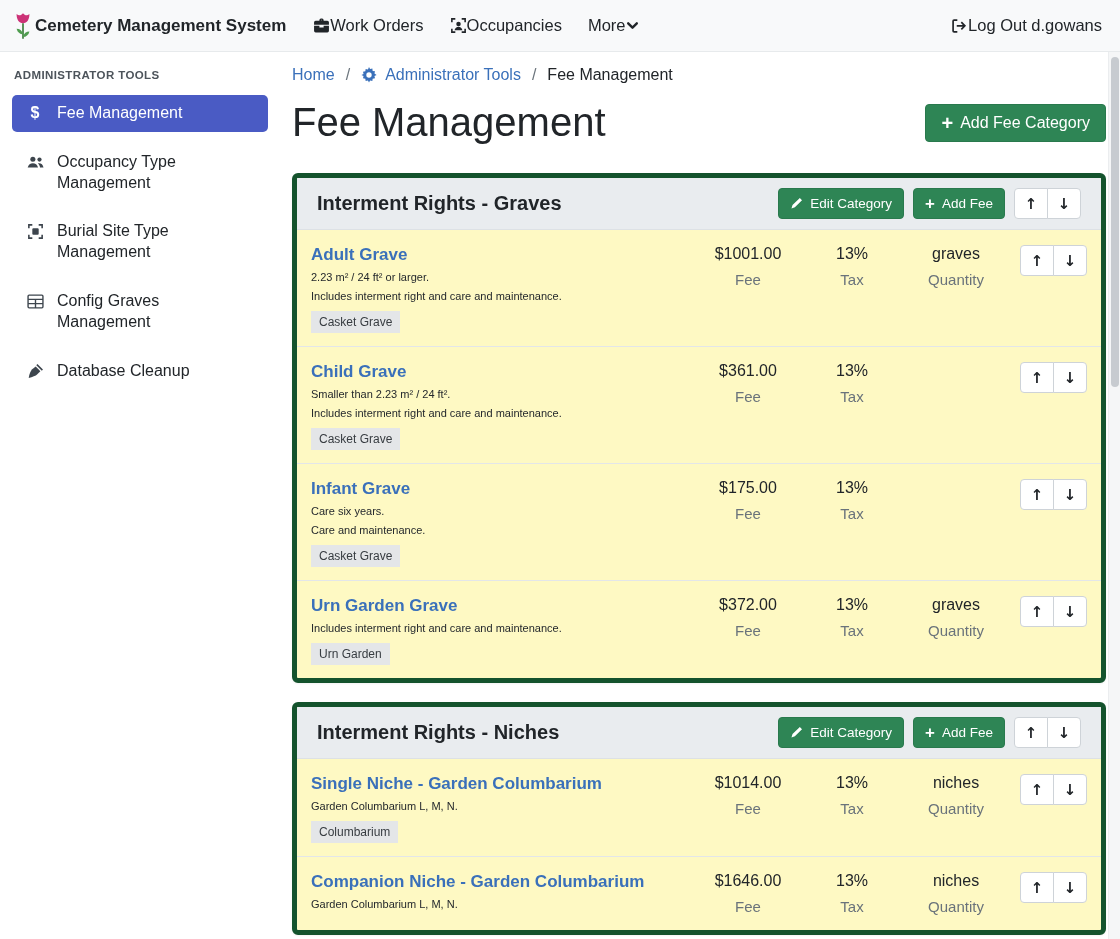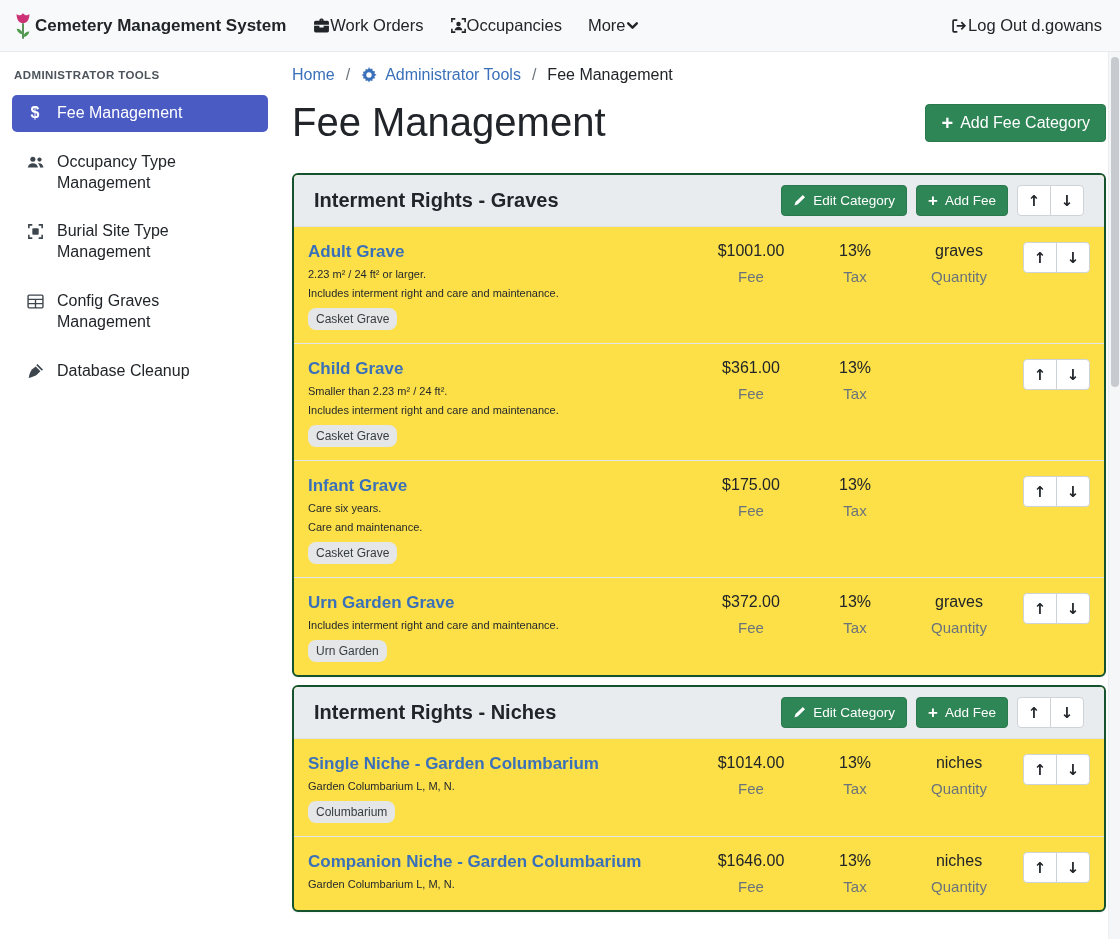--- a/index.html
+++ b/index.html
@@ -71,39 +71,39 @@
   .btn-arrow {
     width: 34px; height: 31px; background: #fff; border: 1px solid #ced3d8;
     color: #212529; font-size: 15px; font-weight: 600; font-family: "DejaVu Sans", sans-serif;
     display: flex; align-items: center; justify-content: center; cursor: pointer; padding: 0;
   }
   .btn-group .btn-arrow:first-child { border-radius: 4px 0 0 4px; }
   .btn-group .btn-arrow:last-child { border-radius: 0 4px 4px 0; margin-left: -1px; }
 
   
   .card {
-    border: 2px solid #14532d; border-radius: 6px; margin-bottom: 8px;
-    overflow: hidden; box-shadow: 0 1px 2px rgba(0,0,0,.05); background: #fde047;
+    border: 5px solid #14532d; border-radius: 6px; margin-bottom: 19px;
+    overflow: hidden; box-shadow: 0 1px 2px rgba(0,0,0,.05); background: #fef9c3;
   }
   .card-head {
     background: #e9ecef; border-bottom: 1px solid #dde1e5;
     display: flex; align-items: center; padding: 9px 20px; min-height: 52px;
   }
   .card-title { font-size: 20px; font-weight: 600; margin: 0; flex: 1; color: #212529; }
   .head-actions { display: flex; gap: 9px; }
 
   
   .fee-row { display: flex; align-items: flex-start; padding: 15px 14px 13px; }
   .fee-row + .fee-row { border-top: 1px solid #e3e6e9; }
   .fee-main { flex: 1; min-width: 0; padding-right: 10px; }
   .fee-name { font-size: 17px; font-weight: 600; color: #3a70ba; display: inline-block; margin-bottom: 6px; }
   .fee-desc { margin: 0 0 7px; font-size: 11px; color: #24282c; }
   .badge {
     display: inline-block; background: #e4e6e8; color: #373c41;
-    font-size: 12px; padding: 4px 8px; border-radius: 8px; margin-top: 2px;
+    font-size: 12px; padding: 4px 8px; border-radius: 0; margin-top: 2px;
   }
   .stat { width: 104px; flex: none; text-align: center; }
   .stat .val { font-size: 16px; color: #212529; margin-bottom: 8px; }
   .stat .lbl { font-size: 15px; color: #6a737b; }
   .arrows { margin-left: 12px; flex: none; }
 
   
   .scrollbar-track {
     position: fixed; top: 52px; right: 0; bottom: 0; width: 12px;
     background: #f5f6f7; border-left: 1px solid #ebedef;

